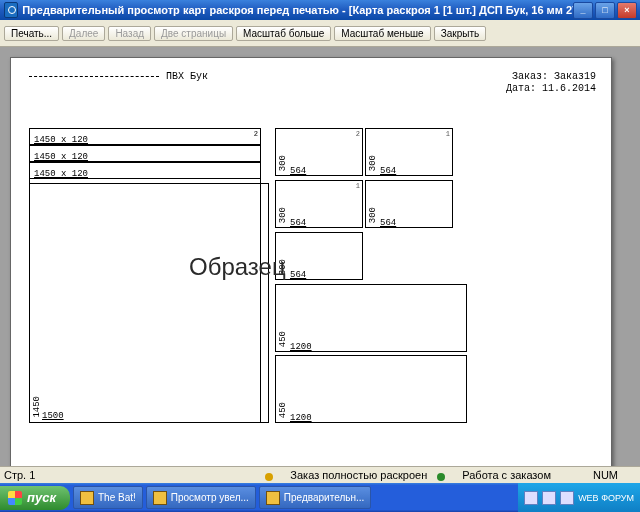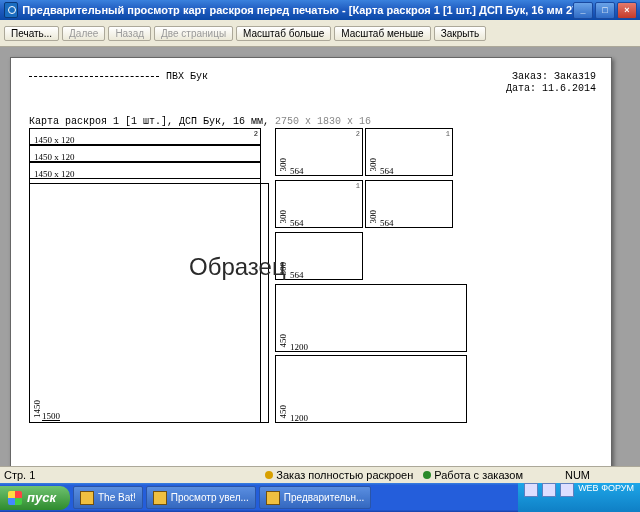--- a/index.html
+++ b/index.html
@@ -17,33 +17,33 @@
   .tbtn.dis{color:#9a9a9a}
   .preview{flex:1;background:#a0a0a0;padding:10px 18px 10px 10px;overflow:hidden}
   .page{width:600px;height:420px;background:#fff;border:1px solid #666;box-shadow:2px 2px 4px rgba(0,0,0,.4);position:relative;font-family:'Courier New',monospace;font-size:10px;color:#000}
   .hdr-line{position:absolute;top:18px;left:18px;width:130px;border-top:1px dashed #000}
   .hdr-text{position:absolute;top:13px;left:155px;font-size:10px}
   .hdr-right{position:absolute;top:13px;right:15px;text-align:right;line-height:12px}
   .sheet-title{position:absolute;top:58px;left:18px;font-size:10px}
   .sheet-title .grey{color:#888}
   .layout{position:absolute;top:70px;left:18px}
   .rect{position:absolute;border:1px solid #000;box-sizing:border-box}
-  .lbl{position:absolute;font-size:9px;font-family:Liberation Serif, serif;background:transparent}
+  .lbl{position:absolute;font-size:9px;font-family:Liberation Mono, monospace;background:transparent}
   .vlbl{writing-mode:vertical-rl;transform:rotate(180deg)}
   .watermark{position:absolute;top:125px;left:160px;font-size:24px;font-family:Verdana,Arial;color:#2a2a2a;pointer-events:none}
   .pan-corner{position:absolute;font-size:7px;color:#555}
   .statusbar{height:16px;background:#ece9d8;border-top:1px solid #aca899;display:flex;align-items:center;font-size:11px;padding:0 4px;gap:10px}
-  .status-item{display:flex;align-items:center;gap:3px}
+  .status-item{display:flex;align-items:flex-end;gap:17px}
   .sdot{width:8px;height:8px;border-radius:50%}
   .taskbar{height:29px;background:linear-gradient(to bottom,#3a81dd 0%,#245edb 8%,#245edb 92%,#1941a5 100%);display:flex;align-items:center}
   .start{height:24px;background:linear-gradient(to bottom,#6fc26f,#2e8b2e);border-radius:0 10px 10px 0;display:flex;align-items:center;padding:0 14px 0 8px;color:#fff;font-style:italic;font-weight:bold;font-size:13px;gap:5px;margin:2px 0 2px 0}
   .start-ico{width:14px;height:14px;background:conic-gradient(#f44 0 25%,#4c4 0 50%,#48f 0 75%,#fd4 0 100%);border-radius:2px}
   .task{height:21px;margin-left:3px;background:linear-gradient(#5a8ee0,#3468c0);border:1px solid #2a55a8;border-radius:2px;display:flex;align-items:center;padding:0 6px;color:#fff;font-size:10px;gap:4px;max-width:100px;overflow:hidden;white-space:nowrap}
   .tico{width:12px;height:12px;background:#f0c040;border:1px solid #705010;flex-shrink:0}
-  .tray{margin-left:auto;height:29px;background:linear-gradient(#1ea6e8,#0f7fc5);display:flex;align-items:flex-start;padding:0 6px;gap:4px;color:#fff;font-size:9px}
+  .tray{margin-left:auto;height:29px;background:linear-gradient(#1ea6e8,#0f7fc5);display:flex;align-items:center;padding:0 6px;gap:4px;color:#fff;font-size:9px}
   .trayico{width:12px;height:12px;background:#dedeff;border:1px solid #6080c0}
 </style>
 </head>
 <body>
 
 <div class="window">
   <div class="titlebar">
     <div class="ticon"></div>
     <span>Предварительный просмотр карт раскроя перед печатью - [Карта раскроя 1 [1 шт.] ДСП Бук, 16 мм 2750 x 1830 x 16]</span>
     <div class="winbtns">
@@ -62,23 +62,20 @@
     <div class="tbtn">Закрыть</div>
   </div>
 
   <div class="preview">
     <div class="page">
       <div class="hdr-line"></div>
       <div class="hdr-text">ПВХ Бук</div>
       <div class="hdr-right">
         <div>Заказ: Заказ19</div>
         <div>Дата: 11.6.2014</div>
-      </div>
-      <div class="sheet-title">
-        <span>Карта раскроя 1 [1 шт.], ДСП Бук, 16 мм, </span><span class="grey">2750 x 1830 x 16</span>
       </div>
 
       <div class="layout" style="width:440px;height:295px">
 
         <div class="rect" style="left:0;top:0;width:232px;height:295px">
           <span class="pan-corner" style="top:1px;right:2px">2</span>
         </div>
 
         <div class="rect" style="left:0;top:0;width:232px;height:17px">
           <span class="lbl" style="left:4px;bottom:-1px;text-decoration:underline">1450 x 120</span>

